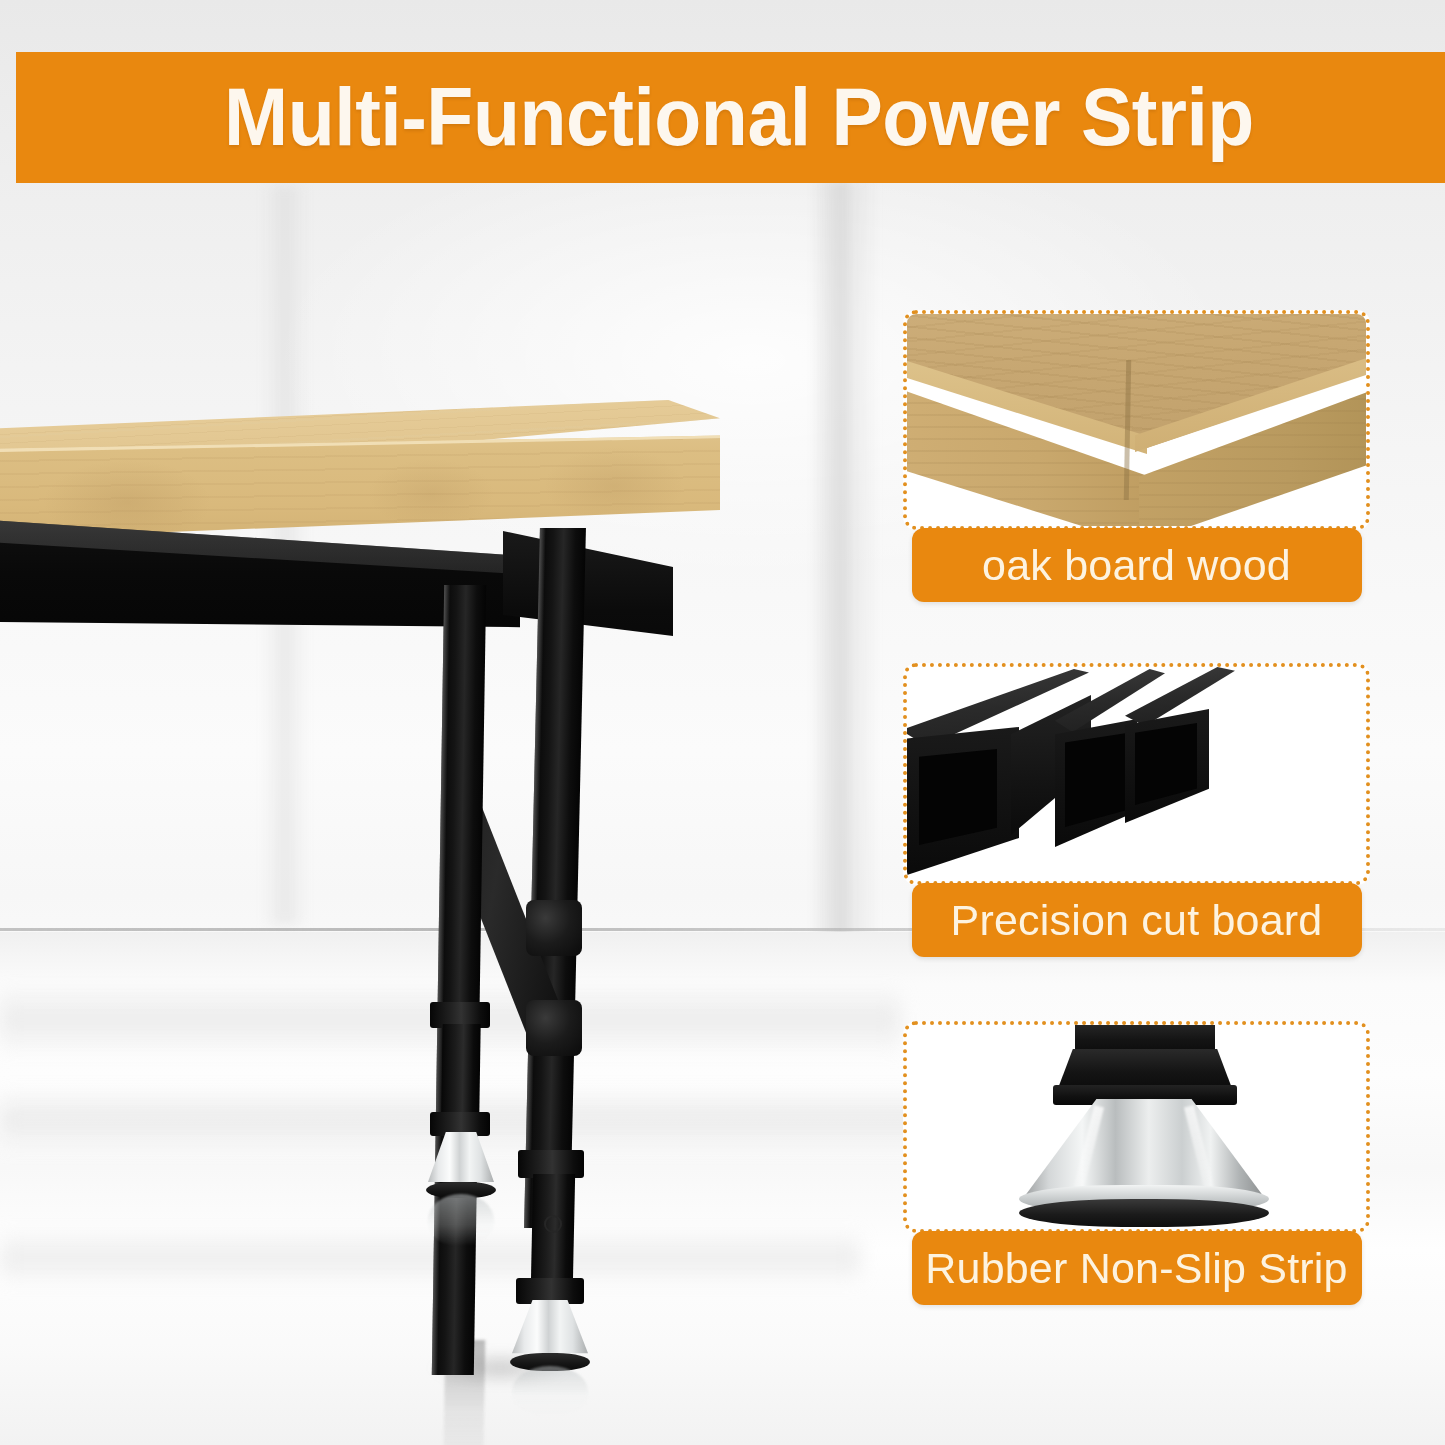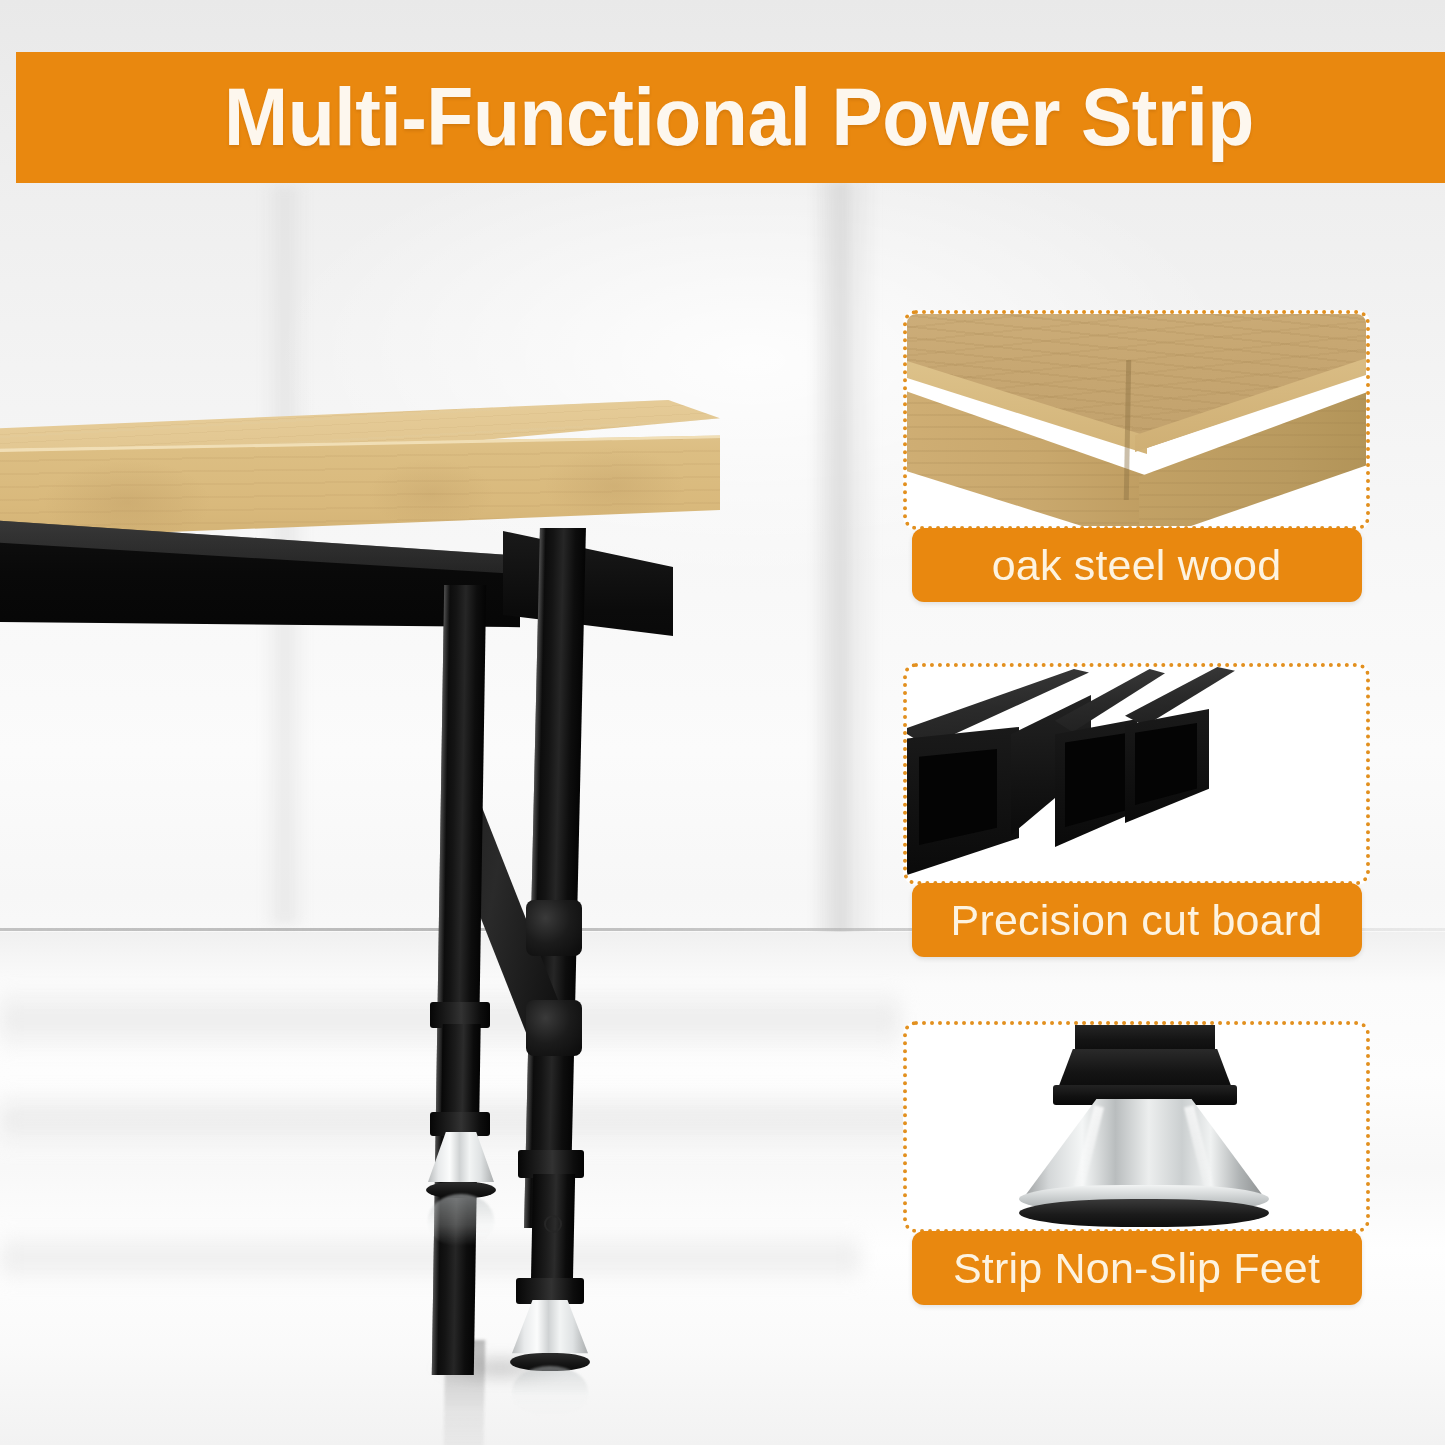--- a/index.html
+++ b/index.html
@@ -479,21 +479,21 @@
         <div class="oak-face-l">
           <div class="oak-face-grain"></div>
         </div>
         <div class="oak-face-r">
           <div class="oak-face-grain"></div>
         </div>
         <div class="oak-seam"></div>
       </div>
     </div>
     <div class="card-label">
-      <span>oak steel wood</span>
+      <span>oak board wood</span>
     </div>
   </div>
 
   <div class="card" style="left:903px; top:663px;">
     <div class="card-photo" style="height:222px;">
       <div style="position:absolute; inset:0;">
 
         <div class="tube-top" style="left:-6px; top:2px; width:188px; height:90px;
                     clip-path:polygon(0% 68%, 92% 0%, 100% 4%, 14% 86%);"></div>
         <div class="tube-face" style="left:-6px; top:60px; width:118px; height:150px;
@@ -543,17 +543,17 @@
                     background:linear-gradient(180deg, rgba(255,255,255,0.70), rgba(255,255,255,0.12));
                     transform:rotate(-14deg); filter:blur(1px);"></div>
         <div style="position:absolute; left:112px; top:160px; width:250px; height:28px;
                     background:linear-gradient(180deg,#f2f4f4 0%,#c3c7c8 55%,#9fa3a4 100%);
                     border-radius:50% / 60%;"></div>
 
         <div class="lf-pad" style="left:112px; top:174px; width:250px; height:28px;"></div>
       </div>
     </div>
     <div class="card-label">
-      <span>Strip Non-Slip Feet</span>
+      <span>Rubber Non-Slip Strip</span>
     </div>
   </div>
 
 </div>
 
 </body></html>

